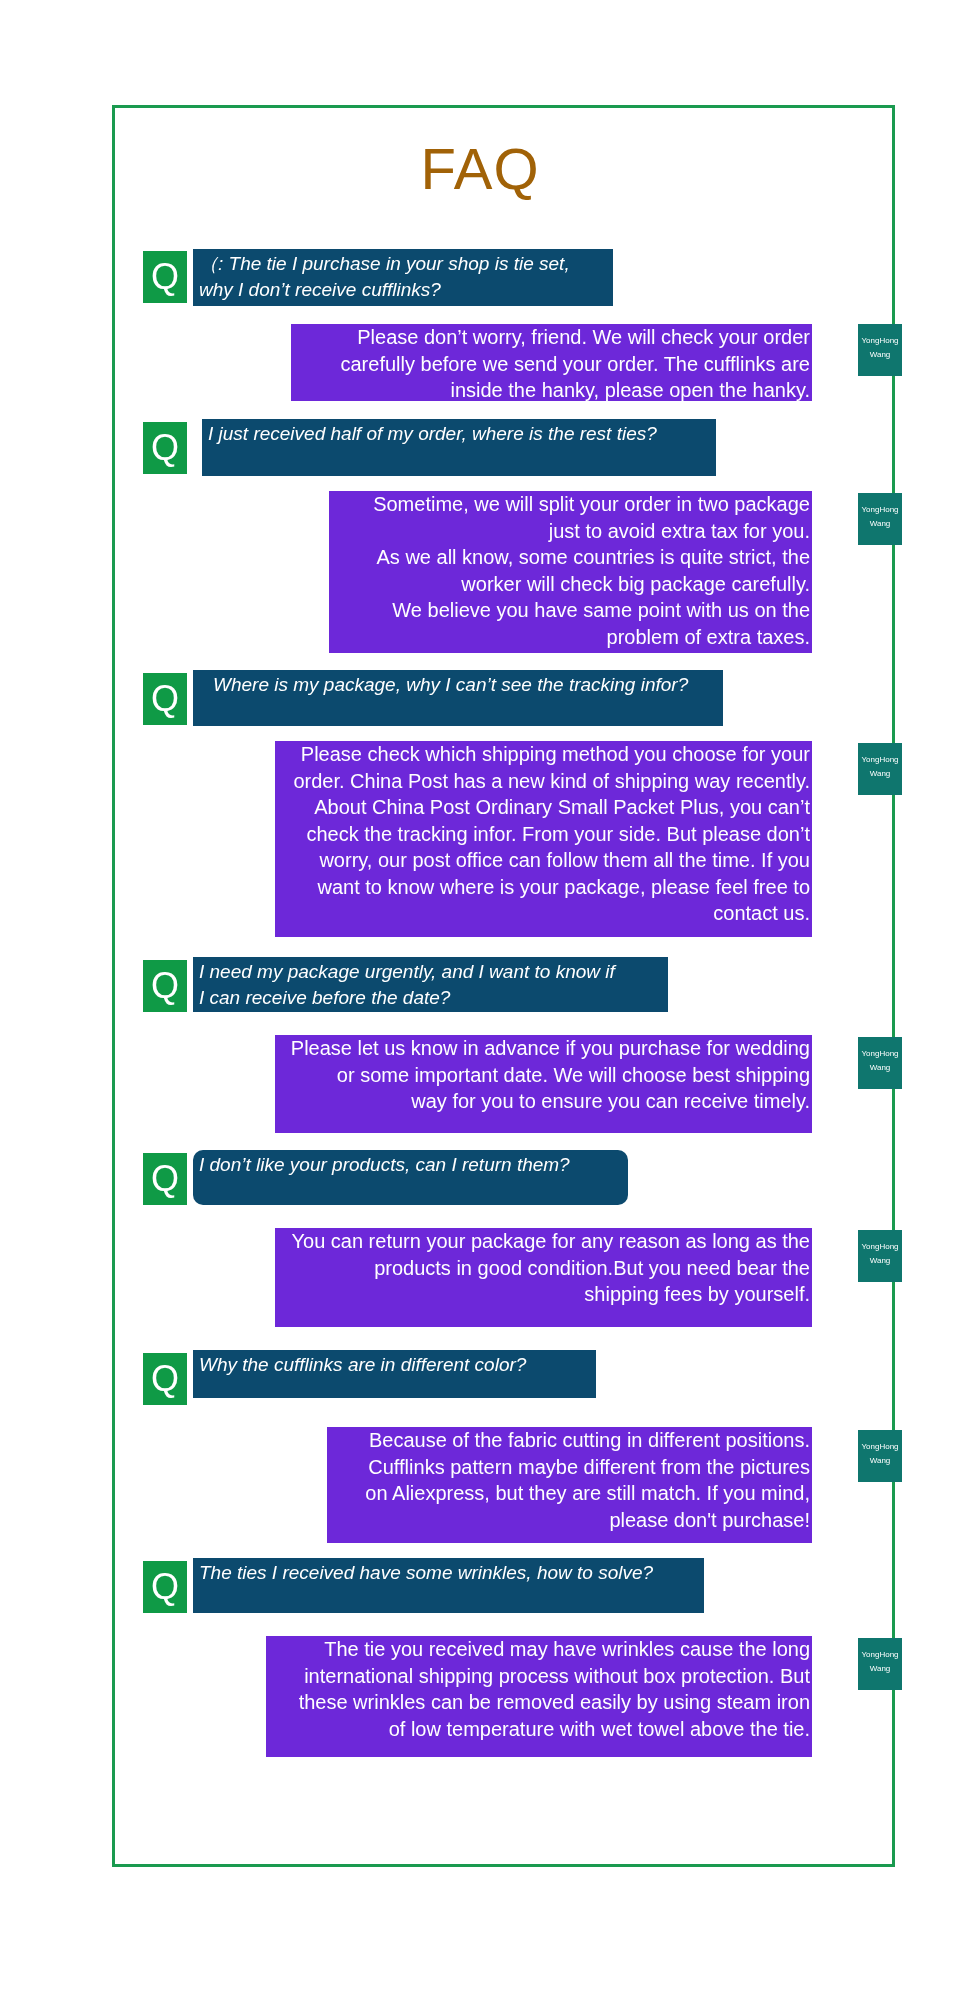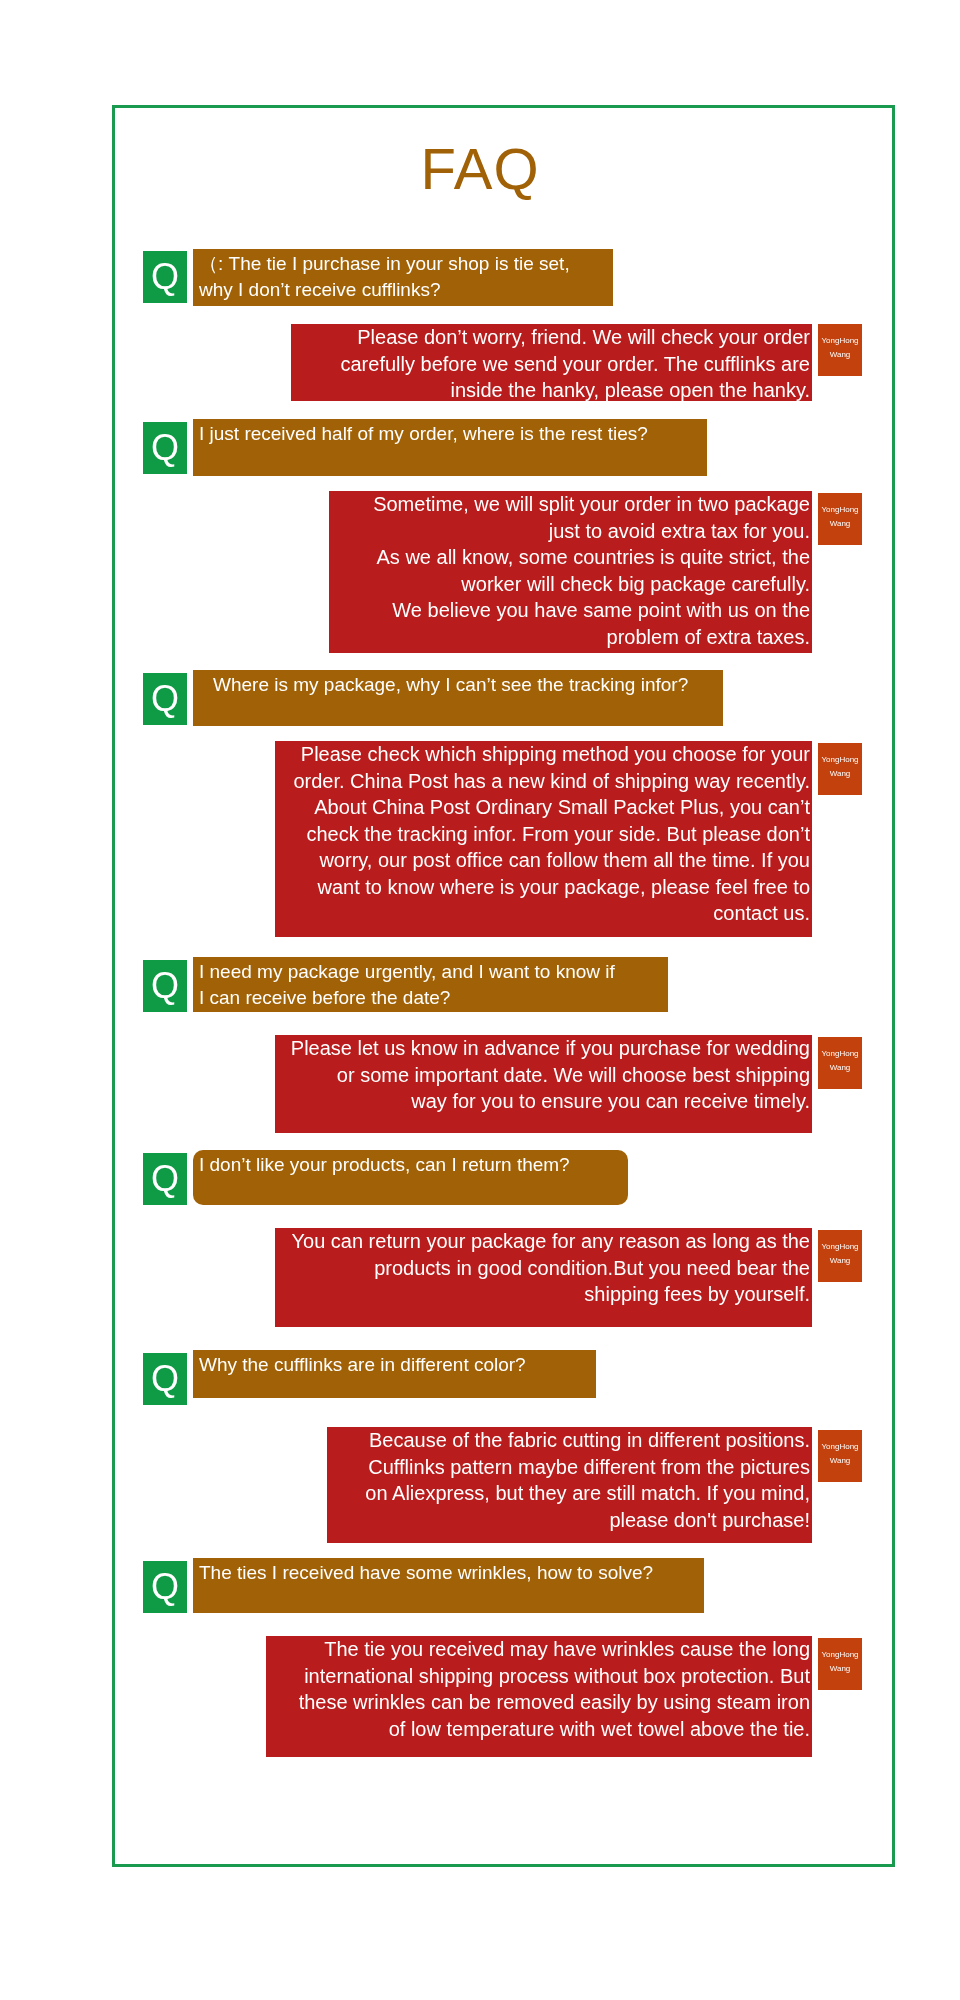--- a/index.html
+++ b/index.html
@@ -4,47 +4,47 @@
 <style>
   html, body { margin: 0; padding: 0; background: #ffffff; }
   body { width: 960px; height: 2000px; position: relative; overflow: hidden;
          font-family: "Liberation Sans", "DejaVu Sans", sans-serif; }
   .frame { position: absolute; left: 112px; top: 105px; width: 777px; height: 1756px;
            border: 3px solid #1a9a4f; box-sizing: content-box; }
   .title { position: absolute; left: 0; top: 137px; width: 960px; text-align: center;
            font-size: 58px; color: #a16207; letter-spacing: 1px; line-height: 64px; }
   .qbadge { position: absolute; left: 143px; width: 44px; height: 52px; background: #0f9a46;
             color: #fff; font-size: 36px; line-height: 52px; text-align: center; }
-  .qbox { position: absolute; left: 193px; background: #a16207; color: #fff;
+  .qbox { position: absolute; left: 193px; background: #0c4a6e; color: #fff;
           font-size: 19px; line-height: 26px; padding: 2px 6px; box-sizing: border-box;
-          white-space: pre-line; }
-  .abox { position: absolute; right: 148px; background: #b91c1c; color: #fff;
+          white-space: pre-line; font-style: italic; }
+  .abox { position: absolute; right: 148px; background: #6d28d9; color: #fff;
           font-size: 20px; line-height: 26.5px; padding: 0 2px 0 6px; box-sizing: border-box;
           text-align: right; white-space: pre-line; }
-  .avatar { position: absolute; left: 818px; width: 44px; height: 52px; background: #c2410c;
+  .avatar { position: absolute; left: 858px; width: 44px; height: 52px; background: #0f766e;
             color: #fff; font-size: 8px; line-height: 14px; text-align: center;
             padding-top: 10px; box-sizing: border-box; white-space: pre-line; }
 </style>
 </head>
 <body>
 
 <div class="frame"></div>
 <div class="title">FAQ</div>
 
 <div class="qbadge" style="top:251px;">Q</div>
 <div class="qbox" style="top:249px;width:420px;height:57px;">（: The tie I purchase in your shop is tie set,
 why I don’t receive cufflinks?</div>
 <div class="abox" style="top:324px;width:521px;height:77px;">Please don’t worry, friend. We will check your order
 carefully before we send your order. The cufflinks are 
 inside the hanky, please open the hanky.</div>
 <div class="avatar" style="top:324px;">YongHong
 Wang</div>
 
 <div class="qbadge" style="top:422px;">Q</div>
-<div class="qbox" style="top:419px;width:514px;height:57px;">I just received half of my order, where is the rest ties?</div>
+<div class="qbox" style="top:419px;width:514px;height:57px;margin-left:9px;">I just received half of my order, where is the rest ties?</div>
 <div class="abox" style="top:491px;width:483px;height:162px;">Sometime, we will split your order in two package
 just to avoid extra tax for you.
 As we all know, some countries is quite strict, the
 worker will check big package carefully.
 We believe you have same point with us on the
 problem of extra taxes.</div>
 <div class="avatar" style="top:493px;">YongHong
 Wang</div>
 
 <div class="qbadge" style="top:673px;">Q</div>

